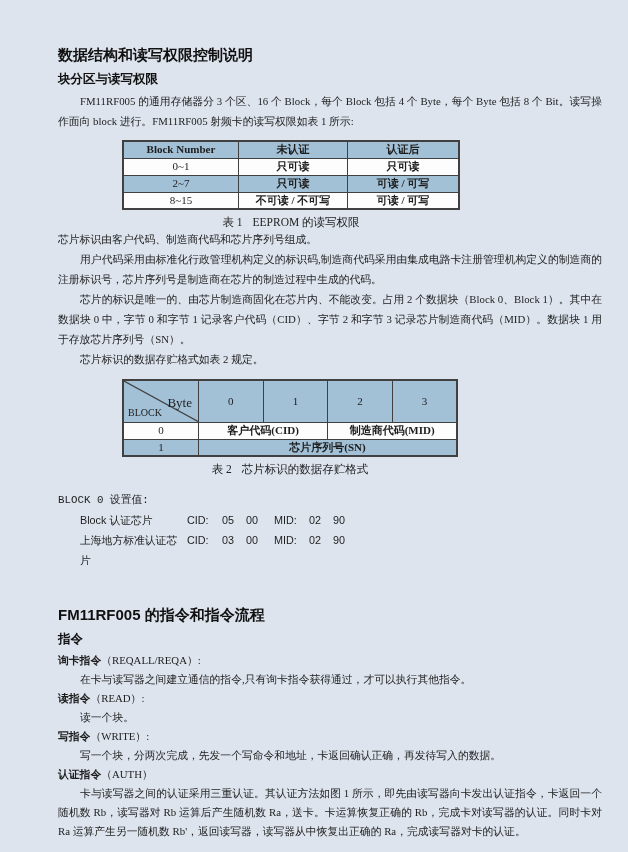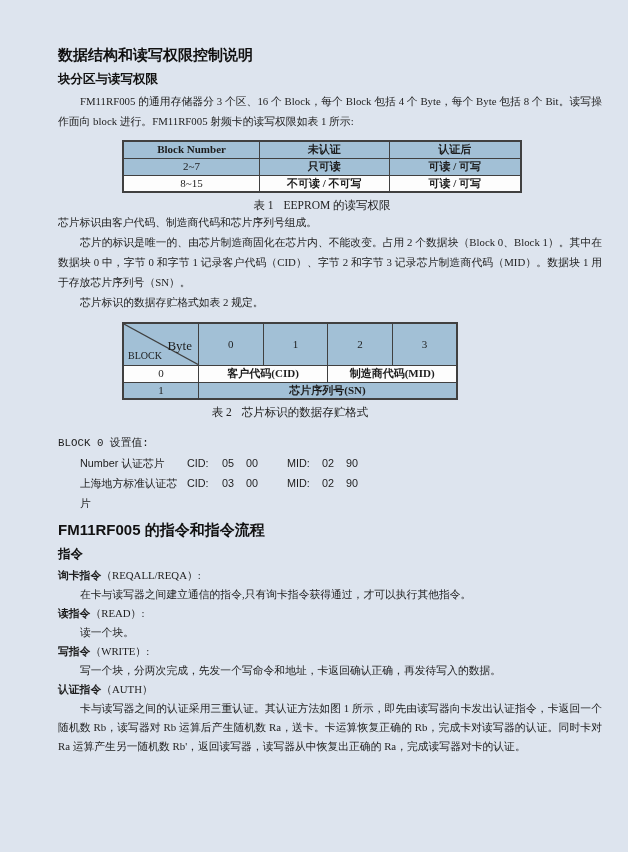--- a/index.html
+++ b/index.html
@@ -22,21 +22,21 @@
   }
   h2 {
     font-family: Liberation Sans, sans-serif;
     font-size: 12.5px; font-weight: bold; line-height: 16px;
     margin: 0 0 4px 0; color: #111;
   }
   p { text-align: justify; }
   p.indent { text-indent: 22px; }
 
   
-  .tbl-wrap1 { width: 400px; margin: 9px 16px 0 64px; }
+  .tbl-wrap1 { width: 338px; margin: 9px 16px 0 64px; }
   .tbl-wrap2 { width: 336px; margin: 10px 0 0 64px; }
   table {
     border-collapse: collapse; width: 100%;
     font-size: 11px; line-height: 15px;
   }
   td {
     border: 1px solid #404040; text-align: center; vertical-align: middle;
     height: 17px; padding: 0 2px;
   }
   .tbl1 { border: 2px solid #404040; }
@@ -58,25 +58,25 @@
   .corner-bottom { position: absolute; bottom: 2px; left: 4px; font-size: 10px; }
   .tbl2 .byte-h { height: 42px; width: 65px; }
 
   
   .block0 { margin-top: 14px; }
   .block0 .b0row { display: flex; margin-left: 22px; line-height: 20px;
     font-family: "Liberation Sans", "DejaVu Sans", sans-serif; font-size: 10.8px; }
   .b0name { width: 107px; }
   .b0lab { width: 29px; }
   .b0v { width: 24px; text-align: center; }
-  .b0midgroup { margin-left: 23px; display: flex; }
+  .b0midgroup { margin-left: 10px; display: flex; }
   .sans { font-family: Liberation Mono, monospace; }
 
   
-  .cmds { margin-top: 8px; }
+  .cmds { margin-top: 36px; }
   .cmds .cmd-line { line-height: 19px; white-space: nowrap; }
   .cmd-term { font-weight: bold; }
   .cmd-desc { text-indent: 22px; text-align: justify; line-height: 19px; }
 </style>
 </head>
 <body>
 
 <div class="page">
   <div class="content">
 
@@ -92,35 +92,41 @@
             <col style="width:110px">
             <col style="width:112px">
           </colgroup>
         <tbody>
             <tr>
           <td class="blue lat cjk-b">Block Number</td>
           <td class="blue cjk-b">未认证</td>
           <td class="blue cjk-b">认证后</td>
         </tr>
         <tr>
+          <td class="white lat">0~1</td>
+          <td class="white cjk-b">只可读</td>
+          <td class="white cjk-b">只可读</td>
+        </tr>
+        <tr>
           <td class="blue lat">2~7</td>
           <td class="blue cjk-b">只可读</td>
           <td class="blue cjk-b">可读 / 可写</td>
         </tr>
         <tr>
           <td class="white lat">8~15</td>
           <td class="white cjk-b">不可读 / 不可写</td>
           <td class="white cjk-b">可读 / 可写</td>
         </tr>
       </tbody>
         </table>
       <div class="caption"><span>表 1</span><span class="cap-space"></span><span>EEPROM 的读写权限</span></div>
     </div>
 
     <p style="margin-top:0">芯片标识由客户代码、制造商代码和芯片序列号组成。</p>
+    <p class="indent">用户代码采用由标准化行政管理机构定义的标识码,制造商代码采用由集成电路卡注册管理机构定义的制造商的注册标识号，芯片序列号是制造商在芯片的制造过程中生成的代码。</p>
     <p class="indent">芯片的标识是唯一的、由芯片制造商固化在芯片内、不能改变。占用 2 个数据块（Block 0、Block 1）。其中在数据块 0 中，字节 0 和字节 1 记录客户代码（CID）、字节 2 和字节 3 记录芯片制造商代码（MID）。数据块 1 用于存放芯片序列号（SN）。</p>
     <p class="indent">芯片标识的数据存贮格式如表 2 规定。</p>
 
     <div class="tbl-wrap2">
       <table class="tbl2">
         <colgroup>
             <col style="width:76px">
             <col style="width:65px">
             <col style="width:65px">
             <col style="width:65px">
@@ -150,21 +156,21 @@
           <td class="blue cjk-b" colspan="4">芯片序列号(SN)</td>
         </tr>
       </tbody>
         </table>
       <div class="caption"><span>表 2</span><span class="cap-space"></span><span>芯片标识的数据存贮格式</span></div>
     </div>
 
     <div class="block0">
       <div class="sans" style="line-height:20px">BLOCK 0 设置值:</div>
       <div class="b0row">
-        <span class="b0name">Number 认证芯片</span>
+        <span class="b0name">Block 认证芯片</span>
         <span class="b0lab">CID:</span>
         <span class="b0v">05</span>
         <span class="b0v">00</span>
         <span class="b0midgroup">
           <span class="b0lab">MID:</span>
           <span class="b0v">02</span>
           <span class="b0v">90</span>
         </span>
       </div>
       <div class="b0row">

